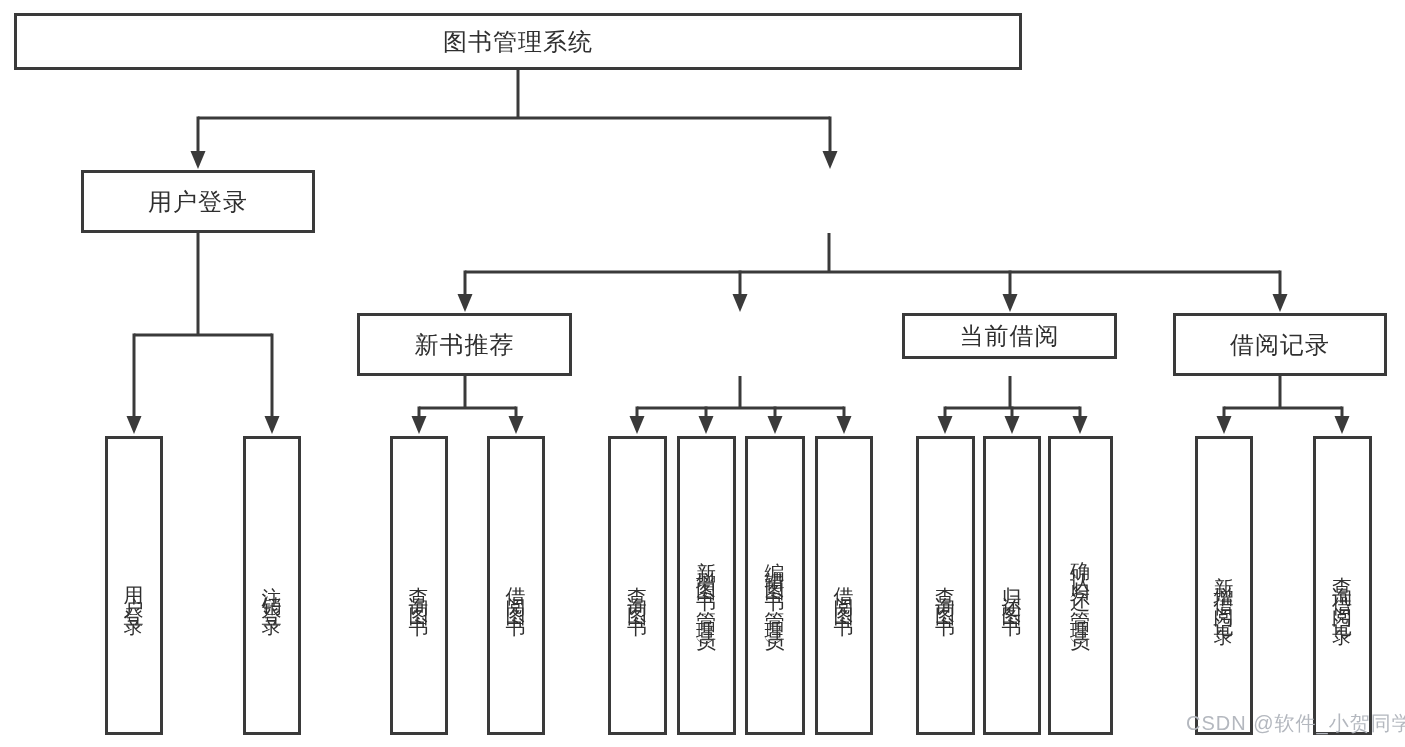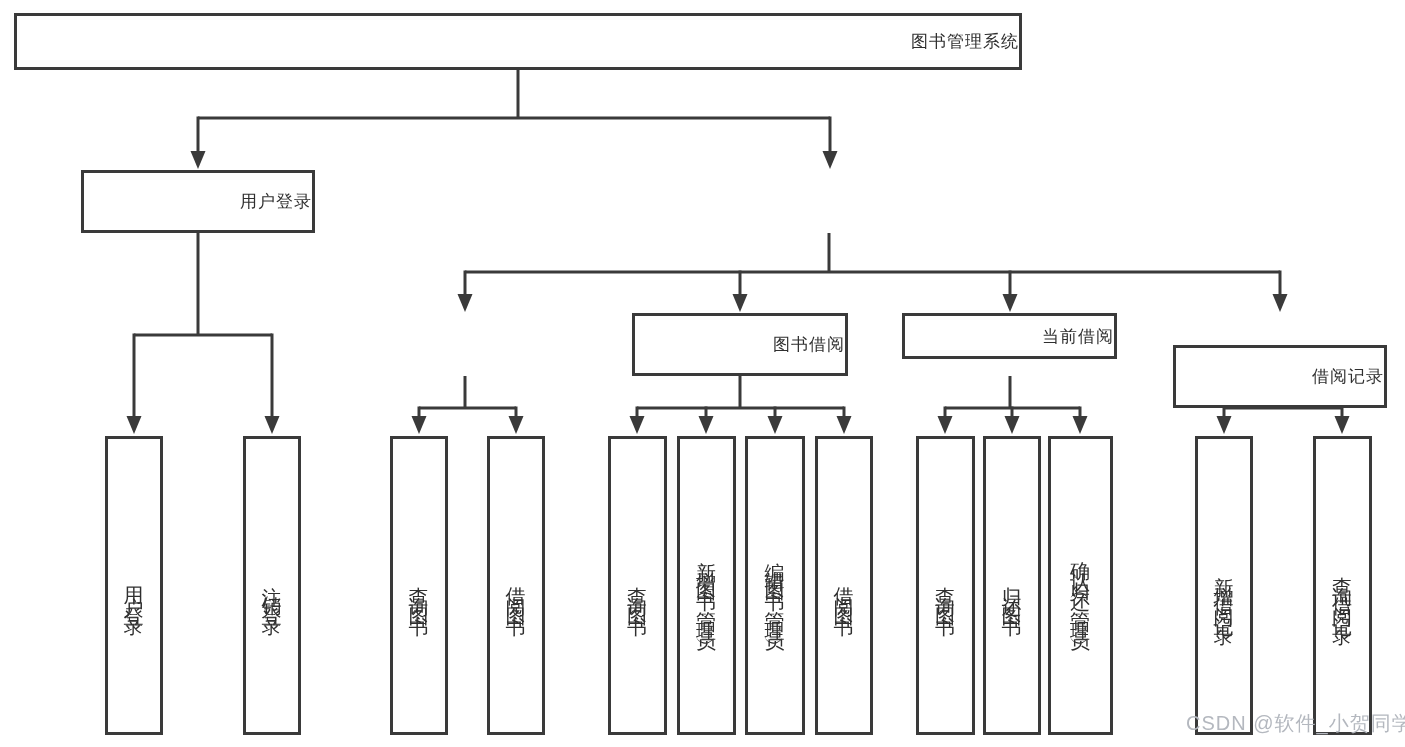--- a/index.html
+++ b/index.html
@@ -29,23 +29,22 @@
     position: absolute;
     box-sizing: border-box;
     border: 3px solid var(--line, #3a3a3a);
     background: #ffffff;
     display: flex;
     align-items: center;
     justify-content: center;
     text-align: center;
   }
   .hbox {
-    font-size: 17px;
+    font-size: 24px;
     letter-spacing: 1px;
-    justify-content: flex-end;
   }
   .vbox {
     writing-mode: vertical-rl;
     text-orientation: mixed;
     font-size: 20px;
     letter-spacing: 10px;
     line-height: 1;
   }
   .vbox span {
     padding-top: 10px; 
@@ -131,27 +130,27 @@
   </svg>
 
   <div class="box hbox" style="left:14px; top:13px; width:1008px; height:57px;">
     <span>图书管理系统</span>
   </div>
 
   <div class="box hbox" style="left:81px; top:170px; width:234px; height:63px;">
     <span>用户登录</span>
   </div>
 
-  <div class="box hbox" style="left:632px; top:313px; width:216px; height:63px;">
-    <span>图书借阅</span>
+  <div class="box hbox" style="left:357px; top:313px; width:215px; height:63px;">
+    <span>新书推荐</span>
   </div>
   <div class="box hbox" style="left:902px; top:313px; width:215px; height:46px;">
     <span>当前借阅</span>
   </div>
-  <div class="box hbox" style="left:1173px; top:313px; width:214px; height:63px;margin-top:32px;">
+  <div class="box hbox" style="left:1173px; top:313px; width:214px; height:63px;">
     <span>借阅记录</span>
   </div>
 
   <div class="box vbox" style="left:105px; top:436px; width:58px; height:299px;">
     <span>用户登录</span>
   </div>
   <div class="box vbox" style="left:243px; top:436px; width:58px; height:299px;">
     <span>注销登录</span>
   </div>
 

